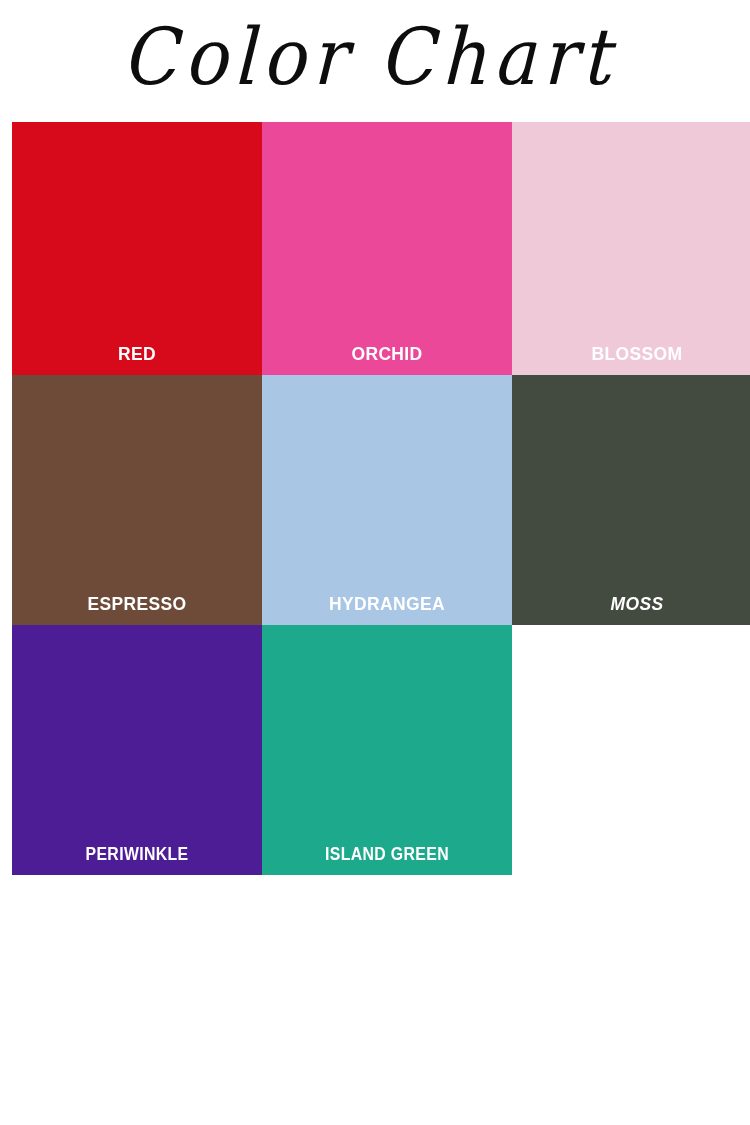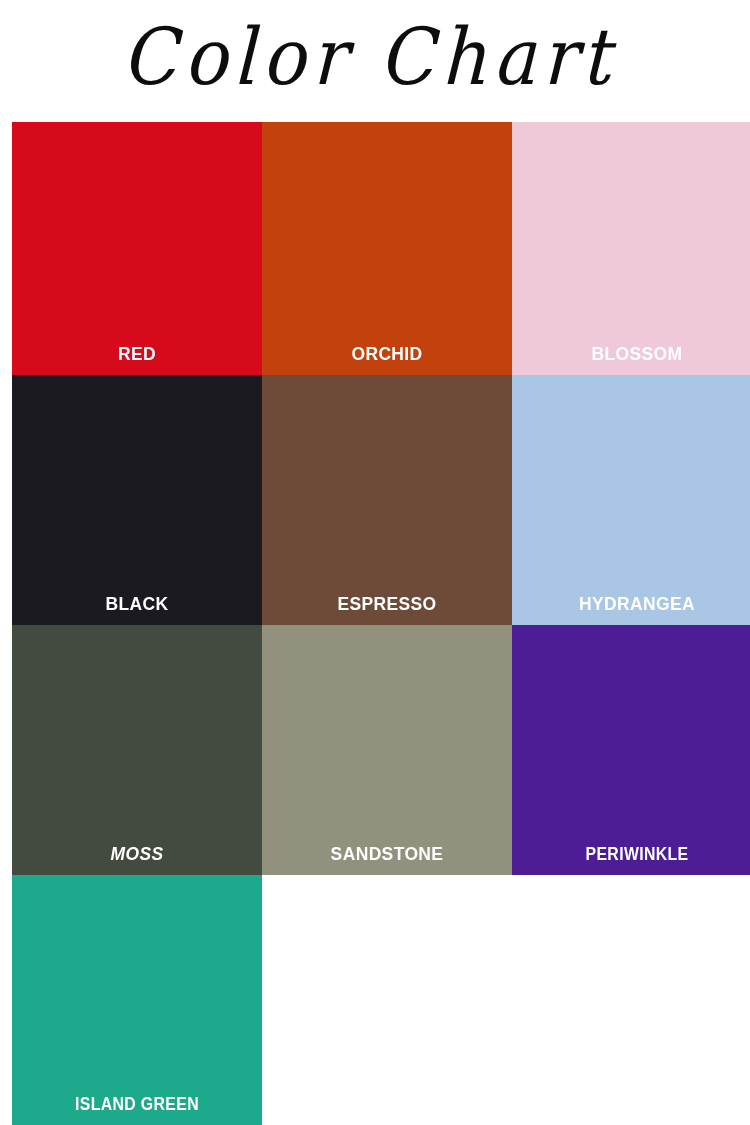--- a/index.html
+++ b/index.html
@@ -94,40 +94,34 @@
 <div id="page">
 
   <div id="title-band">
     <div id="page-title">Color Chart</div>
   </div>
 
   <div id="swatch-grid">
       <div class="swatch" style="background: rgb(215, 10, 28);">
         <div class="swatch-label">RED</div>
       </div>
-      <div class="swatch" style="background: #c2410c;">
+      <div class="swatch" style="background: #ec4899;">
         <div class="swatch-label">ORCHID</div>
       </div>
       <div class="swatch" style="background: rgb(239, 201, 216);">
         <div class="swatch-label">BLOSSOM</div>
-      </div>
-      <div class="swatch" style="background: rgb(26, 26, 32);">
-        <div class="swatch-label">BLACK</div>
       </div>
       <div class="swatch" style="background: rgb(110, 75, 56);">
         <div class="swatch-label">ESPRESSO</div>
       </div>
       <div class="swatch" style="background: rgb(169, 198, 228);">
         <div class="swatch-label">HYDRANGEA</div>
       </div>
       <div class="swatch" style="background: rgb(67, 74, 63); font-style: italic;">
         <div class="swatch-label">MOSS</div>
-      </div>
-      <div class="swatch" style="background: rgb(145, 145, 126);">
-        <div class="swatch-label">SANDSTONE</div>
       </div>
       <div class="swatch" style="background: #4c1d95; padding-left: 16px;">
         <div class="swatch-label long">PERIWINKLE</div>
       </div>
       <div class="swatch" style="background: rgb(28, 169, 140); text-decoration: underline;">
         <div class="swatch-label long">ISLAND GREEN</div>
       </div>
     </div>
 
 </div>

